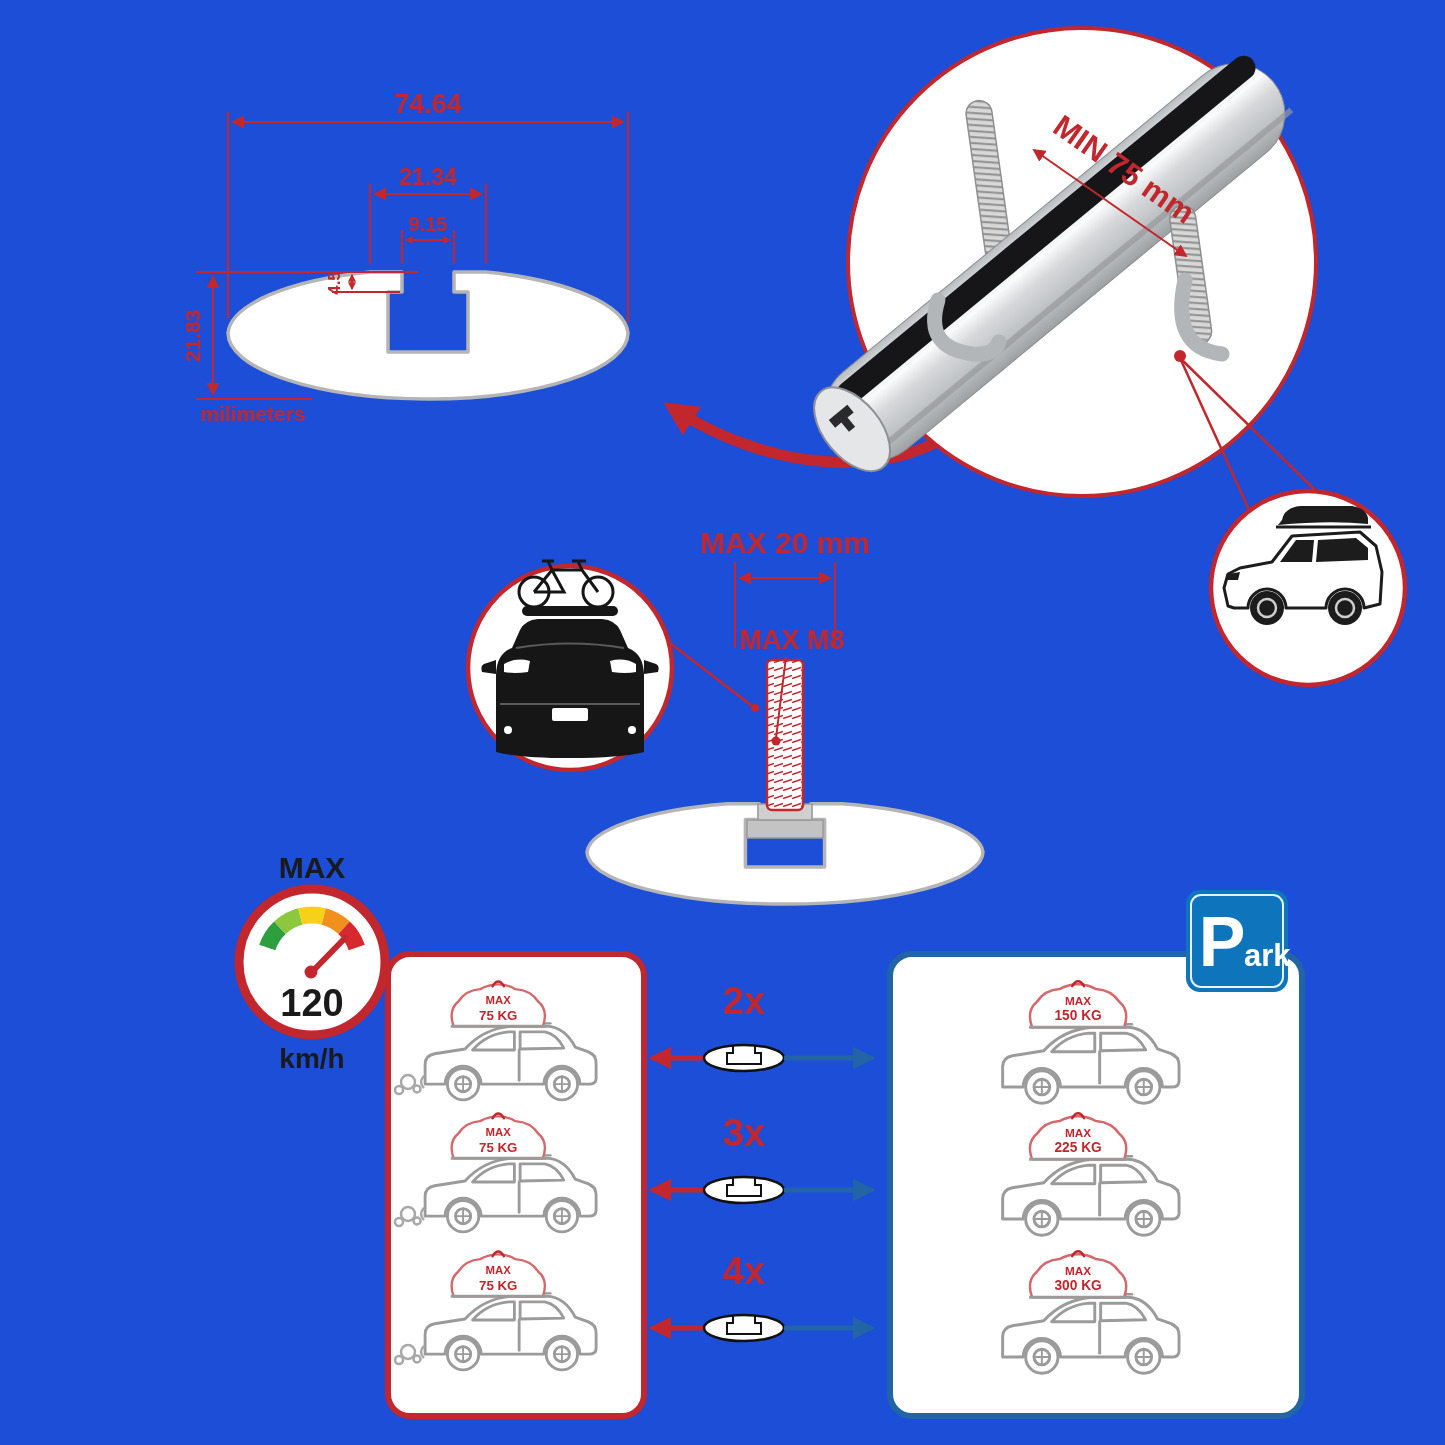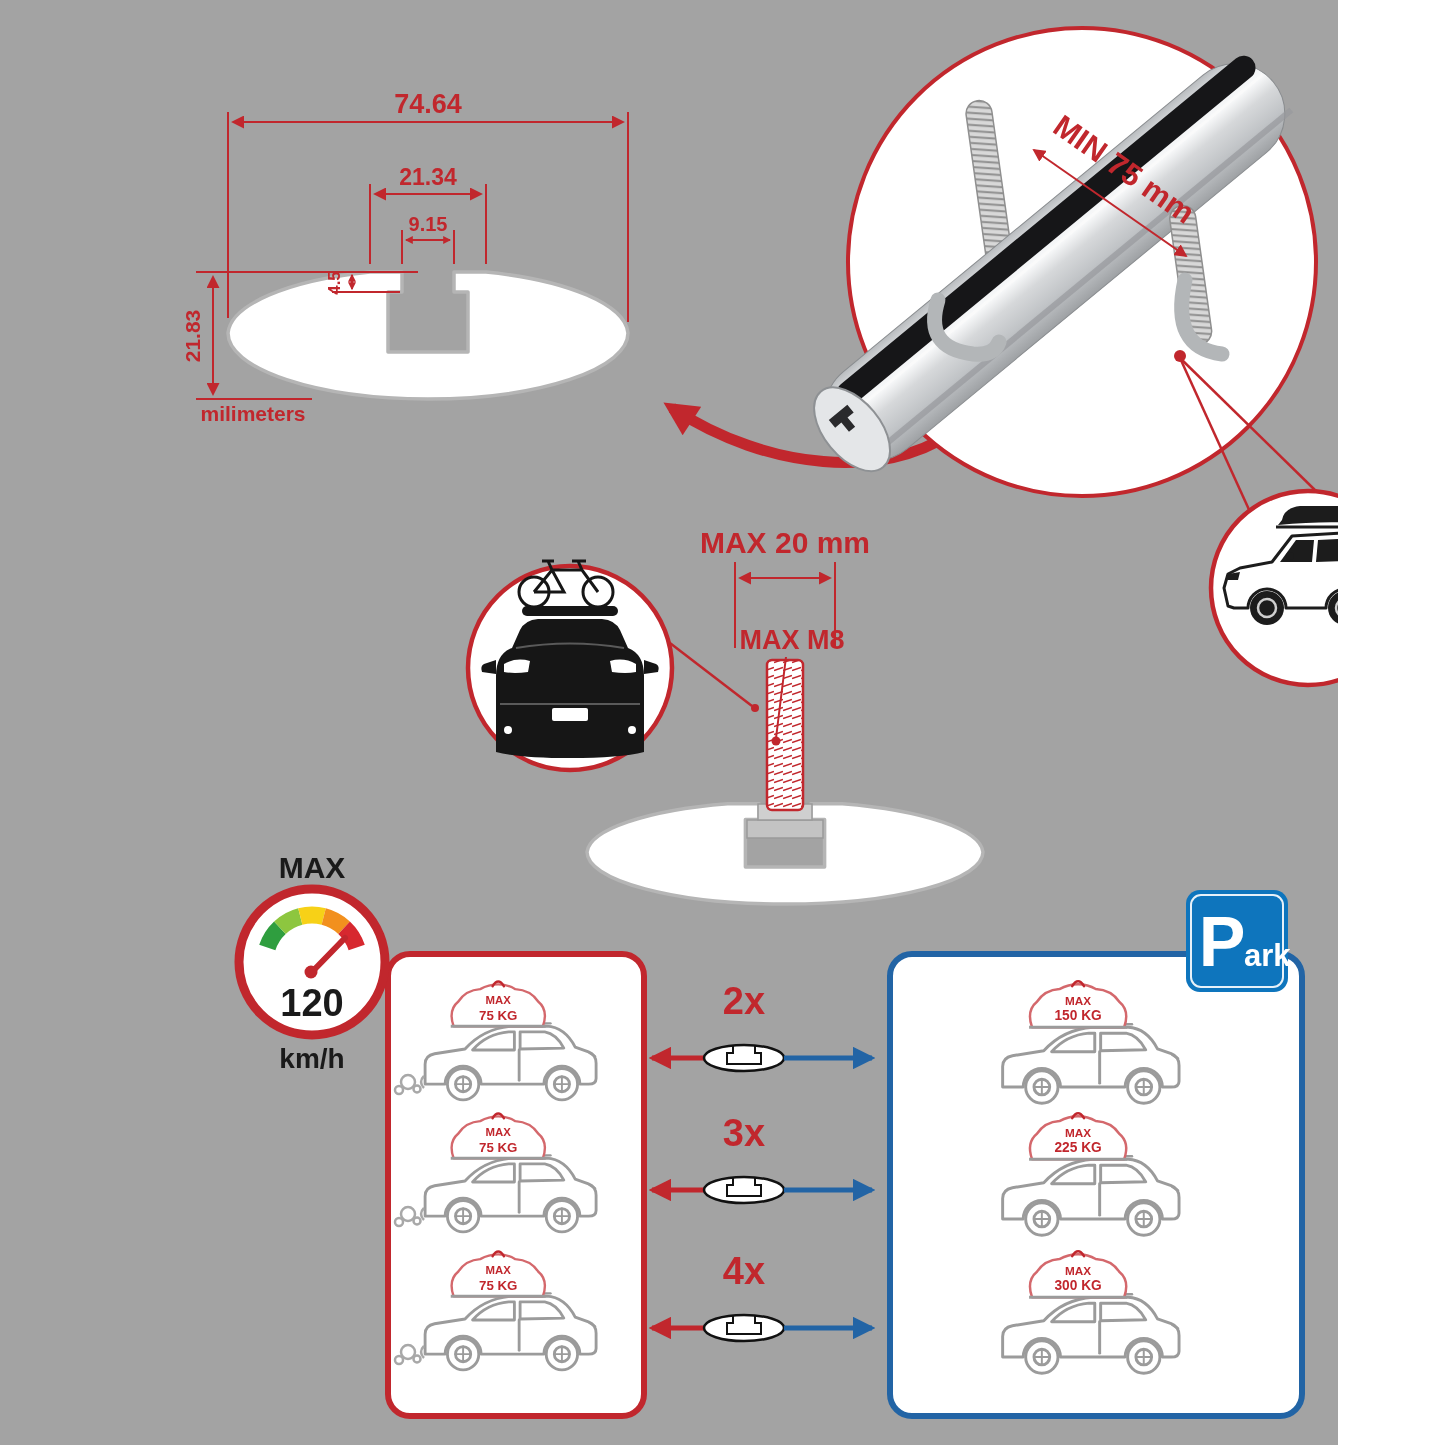--- a/index.html
+++ b/index.html
@@ -1,16 +1,16 @@
 <!DOCTYPE html>
 <html><head>
 <meta charset="utf-8">
 <style>
   html,body{margin:0;padding:0;background:#fff;}
-  .canvas{position:relative;width:1338px;height:1445px;background:#a3a3a3;overflow:hidden;}
+  .canvas{position:relative;width:1445px;height:1445px;background:#1d4ed8;overflow:hidden;}
   svg{display:block;}
   svg text{font-family:"Liberation Sans",sans-serif;}
   .redtxt{fill:#c1272d;font-weight:700;}
   .blktxt{fill:#1a1a1a;font-weight:700;}
   .whitetxt{fill:#ffffff;font-weight:700;}
   .dim line{stroke:#c1272d;stroke-width:2;fill:none;}
   .gray-draw{stroke:#9b9b9b;fill:#ffffff;stroke-width:3;stroke-linejoin:round;stroke-linecap:round;}
 </style>
 </head>
 <body>

